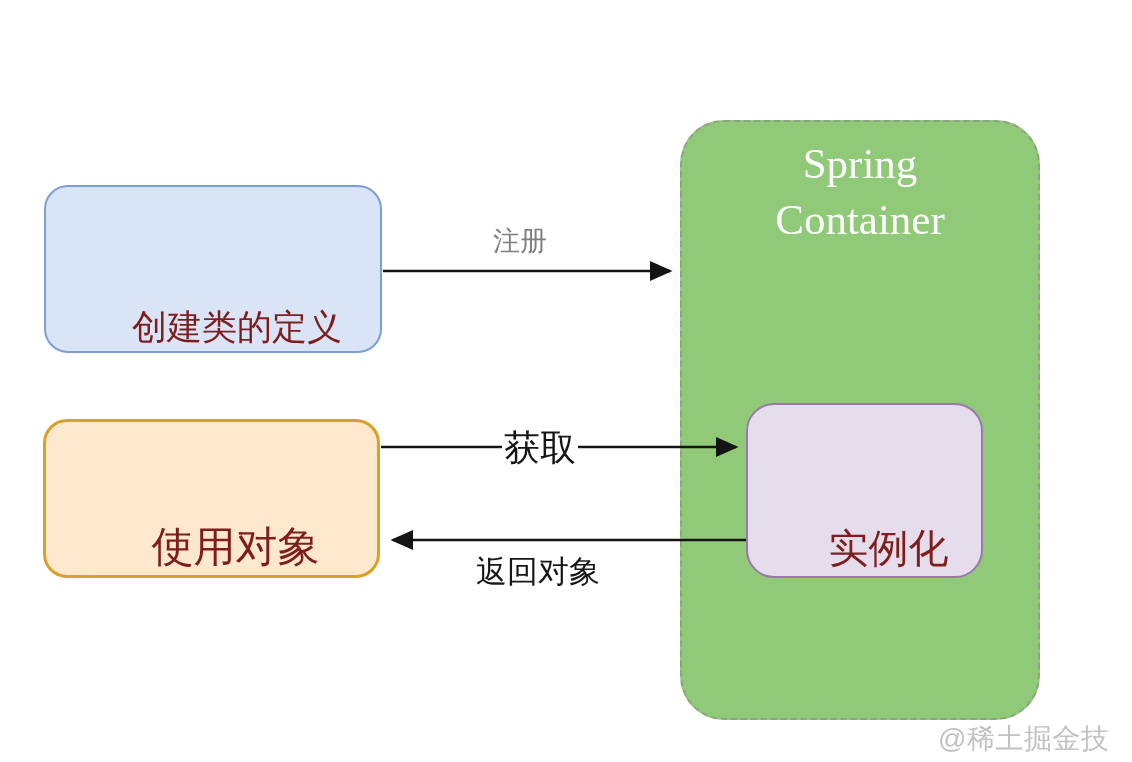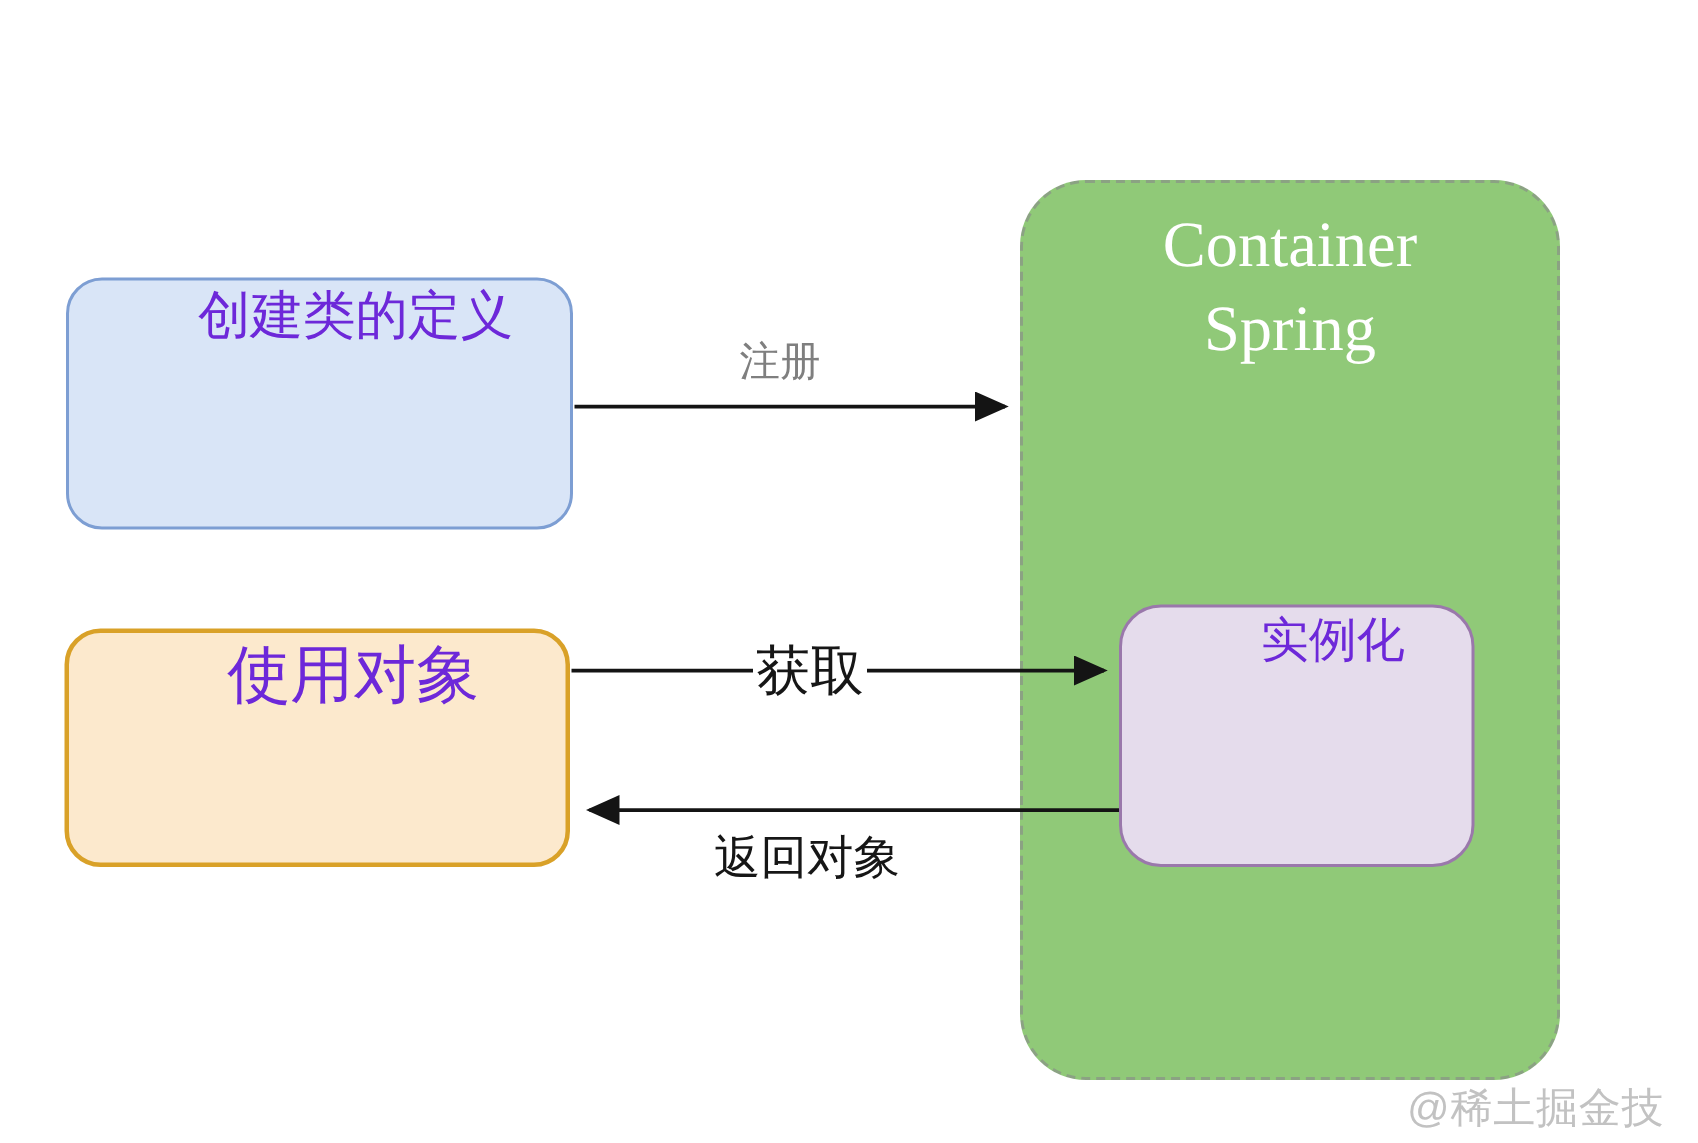--- a/index.html
+++ b/index.html
@@ -30,24 +30,24 @@
     color: #ffffff;
     font-family: "Liberation Serif", serif;
     font-size: 43px;
     line-height: 56px;
   }
 
   
   .node {
     position: absolute;
     display: flex;
-    align-items: flex-start;
+    align-items: flex-end;
     justify-content: center;
     box-sizing: border-box;
-    color: #6d28d9;
+    color: #7f1d1d;
     white-space: nowrap;
     padding-left: 48px;
   }
   .node-blue {
     left: 44px; top: 185px; width: 338px; height: 168px;
     background: var(--blue-fill, #d9e5f7);
     border: 2px solid var(--blue-border, #7d9ed3);
     border-radius: 24px;
     font-size: 35px;
   }
@@ -56,21 +56,21 @@
     background: var(--orange-fill, #fce9cd);
     border: 3px solid var(--orange-border, #d9a128);
     border-radius: 24px;
     font-size: 42px;
   }
   .node-purple {
     left: 746px; top: 403px; width: 237px; height: 175px;
     background: var(--purple-fill, #e5dcec);
     border: 2px solid var(--purple-border, #9a78ab);
     border-radius: 28px;
-    font-size: 32px;
+    font-size: 40px;
   }
 
   
   .arrows {
     position: absolute;
     left: 0; top: 0;
     width: 1132px;
     height: 762px;
     pointer-events: none;
   }
@@ -117,22 +117,22 @@
     color: var(--watermark, #c2c2c2);
   }
 </style>
 </head>
 <body>
 
 <div class="canvas">
 
   <div class="spring-container">
     <div class="spring-title">
+      <div>Spring</div>
       <div>Container</div>
-      <div>Spring</div>
     </div>
   </div>
 
   <div class="node node-purple">
     <span>实例化</span>
   </div>
 
   <div class="node node-blue">
     <span>创建类的定义</span>
   </div>

